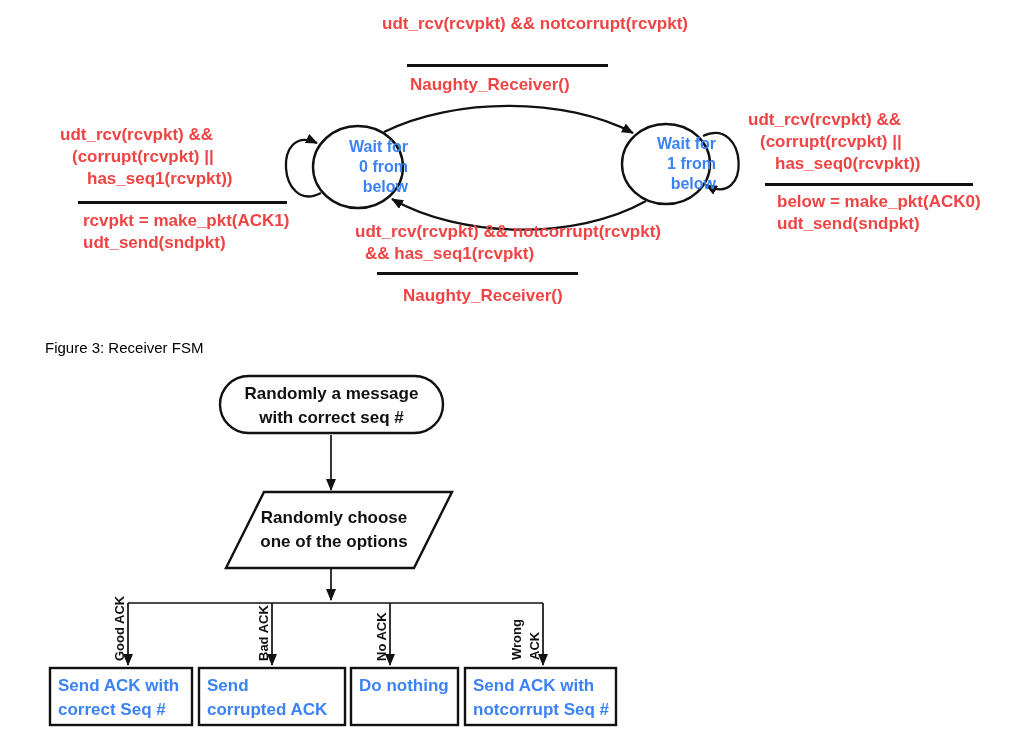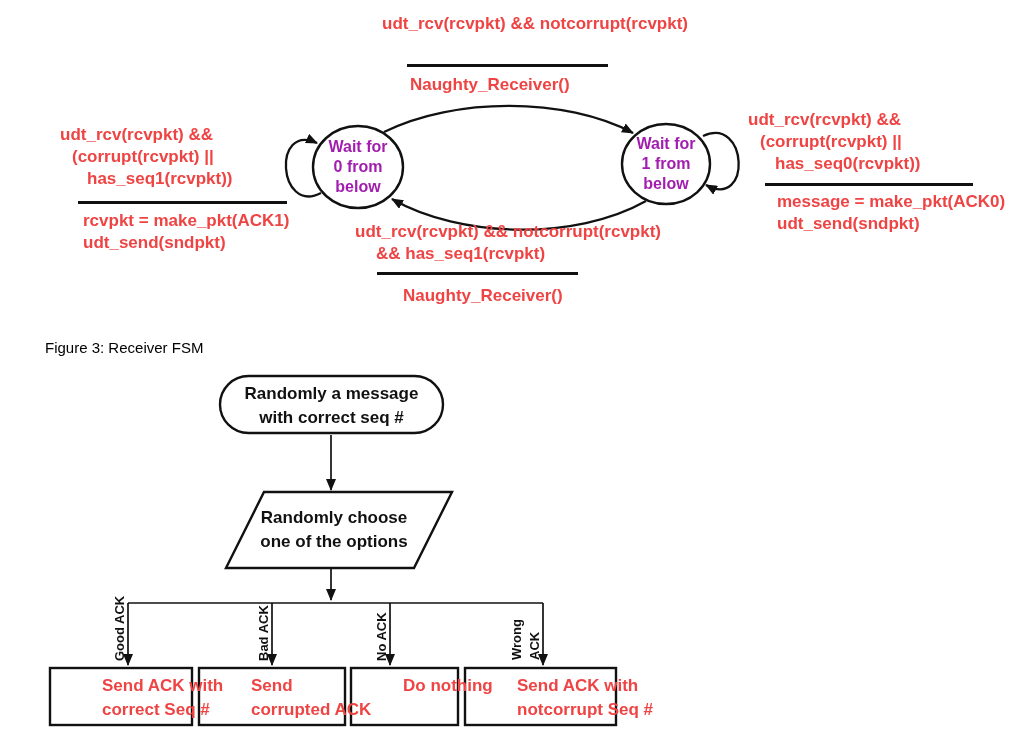--- a/index.html
+++ b/index.html
@@ -1,24 +1,24 @@
 <!DOCTYPE html>
 <html><head>
 <meta charset="utf-8">
 <style>
   html,body{margin:0;padding:0;background:#fff;}
   .canvas{position:relative;width:1024px;height:737px;background:#fff;overflow:hidden;
           font-family:"Liberation Sans",sans-serif;}
   .t{position:absolute;white-space:nowrap;font:bold 17px "Liberation Sans",sans-serif;color:#ef4444;}
   .rule{position:absolute;height:3px;background:#111;}
-  .state-label{position:absolute;width:100px;text-align:center;
-               font:bold 16px "Liberation Sans",sans-serif;line-height:20px;color:#a21caf;}
+  .state-label{position:absolute;width:100px;text-align:right;
+               font:bold 16px "Liberation Sans",sans-serif;line-height:20px;color:#3b82f6;}
   .node-label{position:absolute;text-align:center;font:bold 17px "Liberation Sans",sans-serif;
               line-height:24px;color:#111;}
-  .box-label{position:absolute;font:bold 17px "Liberation Sans",sans-serif;line-height:24px;color:#ef4444;margin-left:44px;}
+  .box-label{position:absolute;font:bold 17px "Liberation Sans",sans-serif;line-height:24px;color:#3b82f6;}
   .caption{position:absolute;font:15px "Liberation Sans",sans-serif;color:#000000;}
   svg{position:absolute;left:0;top:0;}
   svg .stroke{fill:none;stroke:#111;}
   svg text{font:bold 13px "Liberation Sans",sans-serif;fill:#111;}
 </style>
 </head>
 <body>
 
 <div class="canvas">
 
@@ -73,25 +73,25 @@
   <div class="t" style="left:72px;top:147px">(corrupt(rcvpkt) ||</div>
   <div class="t" style="left:87px;top:169px">has_seq1(rcvpkt))</div>
   <div class="rule" style="left:78px;top:201px;width:209px"></div>
   <div class="t" style="left:83px;top:211px">rcvpkt = make_pkt(ACK1)</div>
   <div class="t" style="left:83px;top:233px">udt_send(sndpkt)</div>
 
   <div class="t" style="left:748px;top:110px">udt_rcv(rcvpkt) &amp;&amp;</div>
   <div class="t" style="left:760px;top:132px">(corrupt(rcvpkt) ||</div>
   <div class="t" style="left:775px;top:154px">has_seq0(rcvpkt))</div>
   <div class="rule" style="left:765px;top:183px;width:208px"></div>
-  <div class="t" style="left:777px;top:192px">message = make_pkt(ACK0)</div>
+  <div class="t" style="left:777px;top:192px">below = make_pkt(ACK0)</div>
   <div class="t" style="left:777px;top:214px">udt_send(sndpkt)</div>
 
   <div class="t" style="left:355px;top:222px">udt_rcv(rcvpkt) &amp;&amp; notcorrupt(rcvpkt)</div>
-  <div class="t" style="left:376px;top:244px">&amp;&amp; has_seq1(rcvpkt)</div>
+  <div class="t" style="left:365px;top:244px">&amp;&amp; has_seq1(rcvpkt)</div>
   <div class="rule" style="left:377px;top:272px;width:201px"></div>
   <div class="t" style="left:403px;top:286px">Naughty_Receiver()</div>
 
   <div class="state-label" style="left:308px;top:137px">
     <div>Wait for</div>
     <div>0 from</div>
     <div>below</div>
   </div>
   <div class="state-label" style="left:616px;top:134px">
     <div>Wait for</div>

